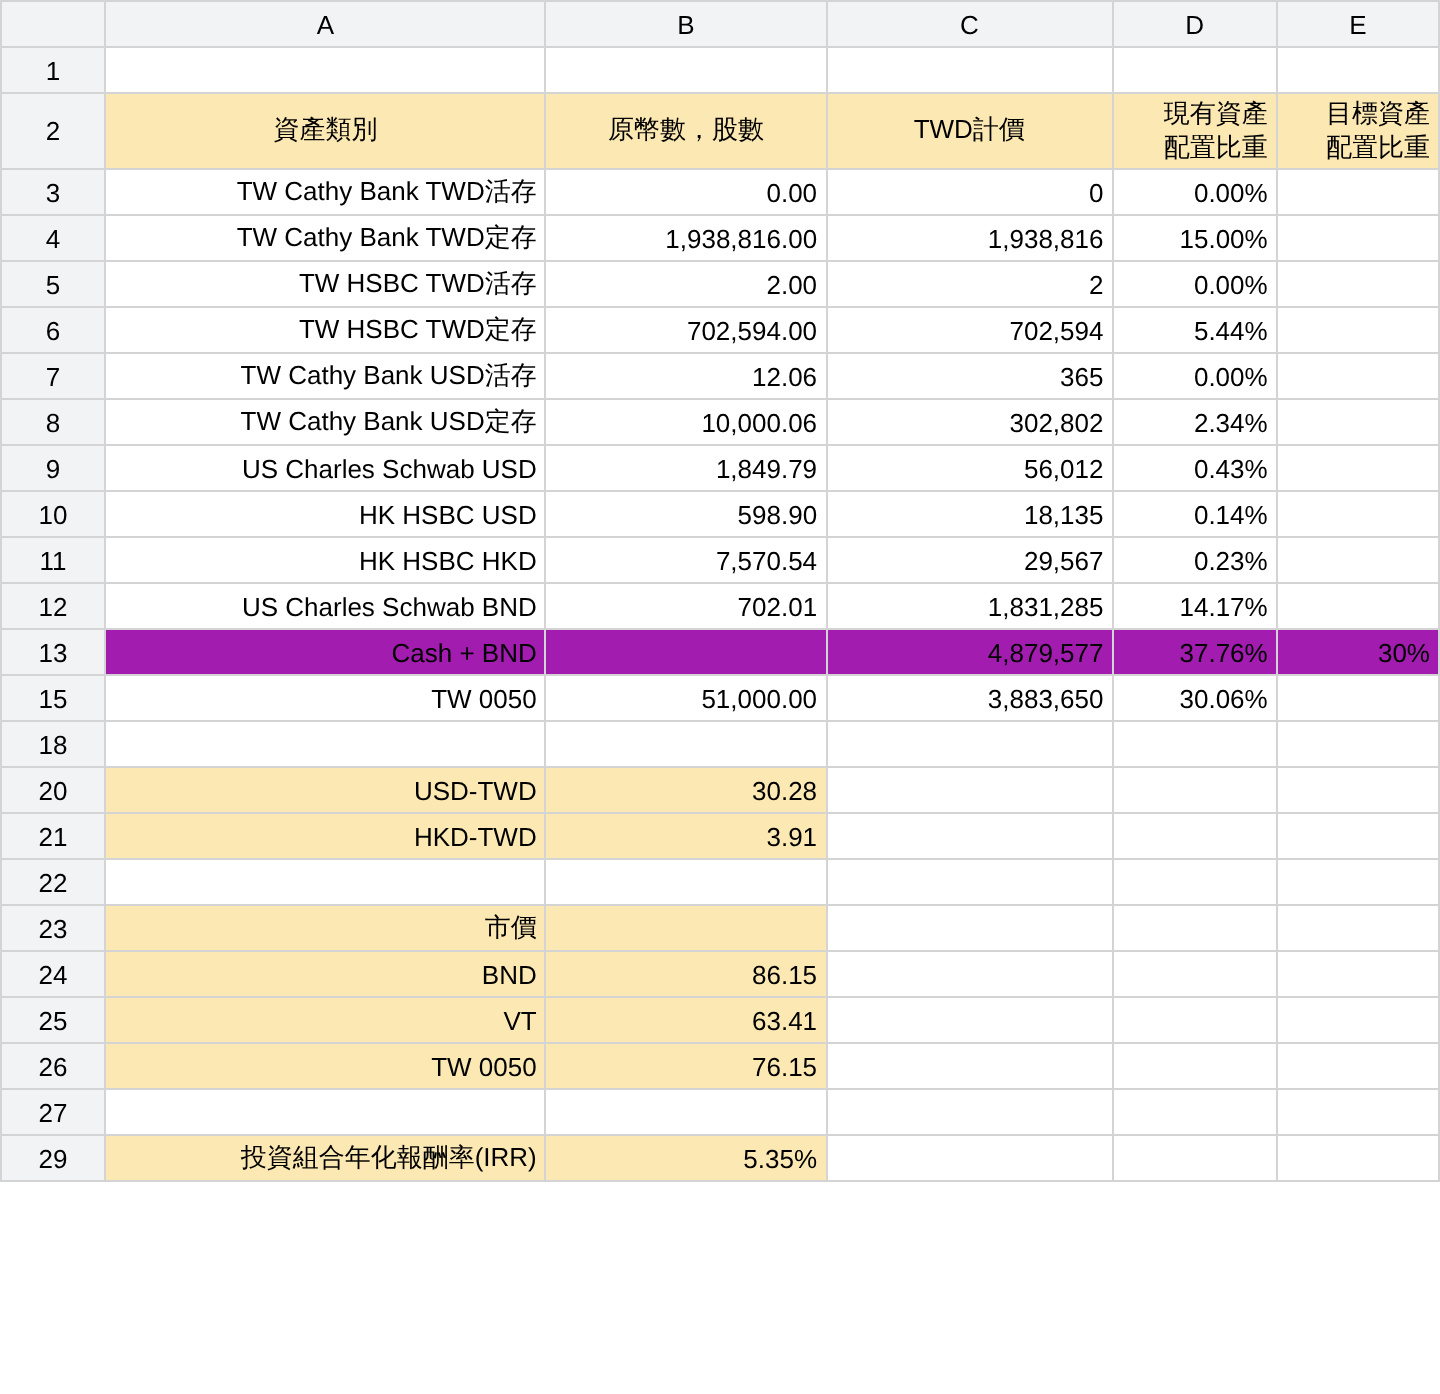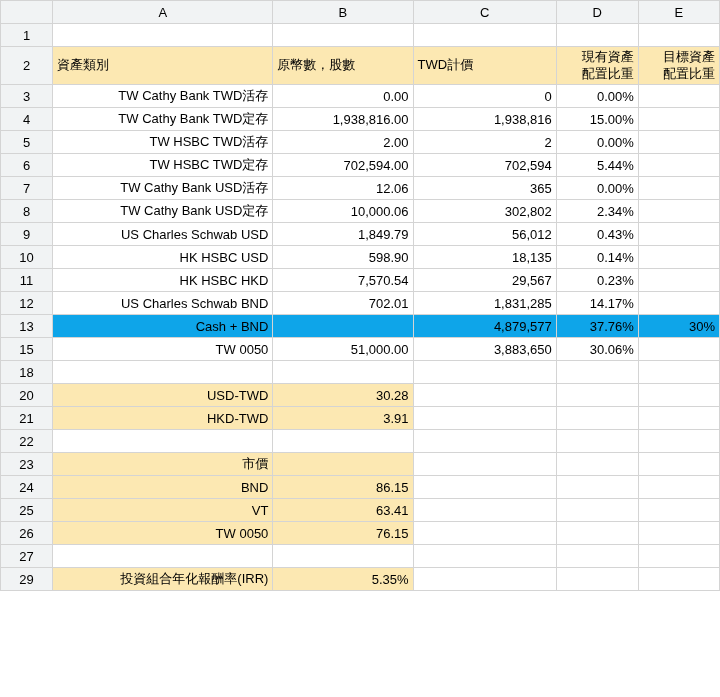--- a/index.html
+++ b/index.html
@@ -52,28 +52,28 @@
     background: #f1f3f4;
     text-align: center;
     color: #333333;
     font-size: 12px;
     border: 1px solid #c7c7c7;
   }
   td.num { text-align: right; }
   td.blank { }
 
   .fill-tan { background: #fce8b2; }
-  .fill-green { background: #0ea5e9; }
+  .fill-green { background: #a21caf; }
   .red-text { color: #cc0000; }
 
   tr.tall td { height: 38px; }
   td.wrap {
     white-space: normal;
     line-height: 1.25;
-    text-align: left;
+    text-align: center;
     vertical-align: middle;
   }
   td.wrap.center-wrap { text-align: right; }
   .clip-row td { height: 22px; }
 </style>
 </head>
 <body>
 
 <table class="sheet">
   <colgroup>

